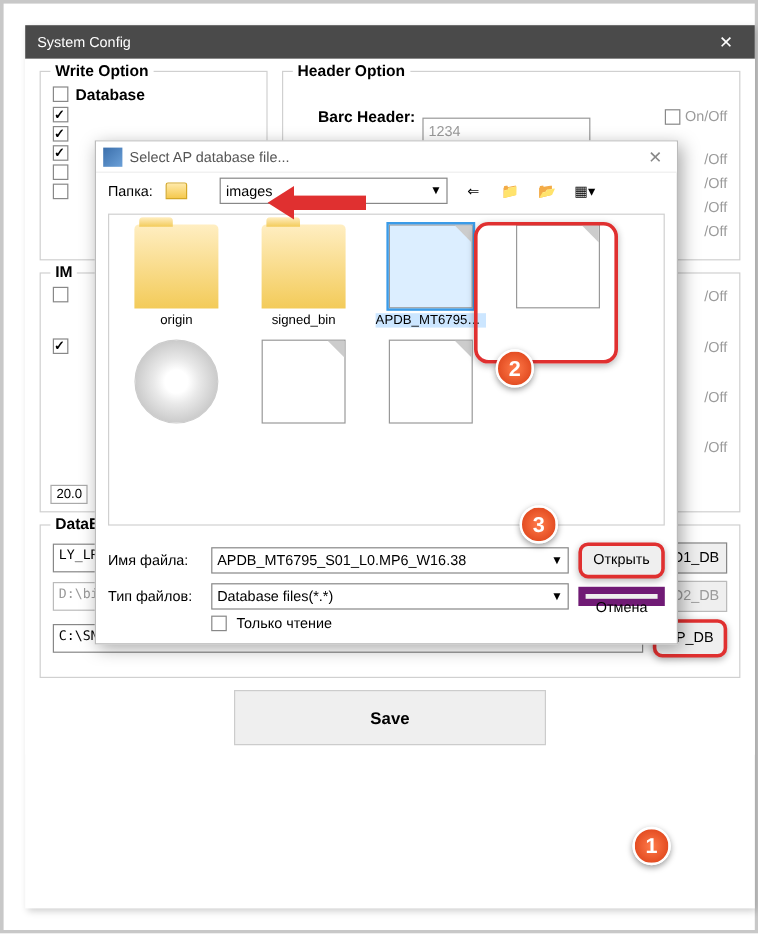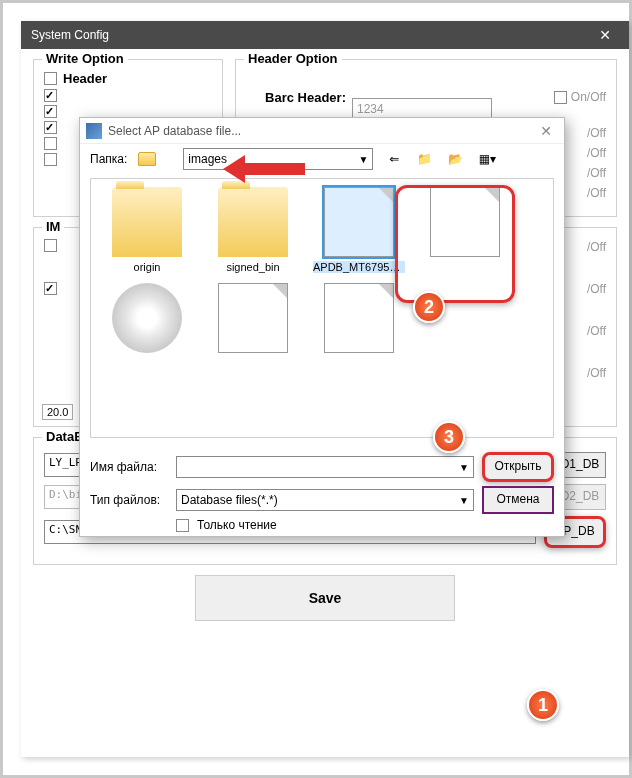--- a/index.html
+++ b/index.html
@@ -65,21 +65,21 @@
 .thumb.disc { border-radius: 50%; background: radial-gradient(#fff 20%, #e8e8e8 40%, #ccc 70%, #eee); border: 1px solid #ccc; }
 .fd-item.selected .thumb { outline: 2px solid #3a9be8; background-color: #dceeff; }
 .fd-item.selected .name { background: #cce6ff; }
 .fd-highlight-box { position: absolute; left: 304px; top: 6px; width: 120px; height: 118px; border: 3px solid #e03030; border-radius: 12px; box-shadow: 0 2px 6px rgba(0,0,0,0.3); pointer-events: none; }
 
 .fd-bottom { padding: 6px 10px; }
 .fd-row { display: flex; align-items: center; gap: 8px; margin: 4px 0; }
 .fd-row .lbl { width: 78px; }
 .fd-row .field { flex: 1; height: 22px; border: 1px solid #888; padding: 2px 4px; display: flex; align-items: center; }
 .fd-row .field .arrow { margin-left: auto; font-size: 10px; }
-.fd-btn { width: 72px; height: 28px; border: 2px solid #701a75; background: #efefef; text-align: center; line-height: 22px; }
+.fd-btn { width: 72px; height: 16px; border: 6px solid #701a75; background: #efefef; text-align: center; line-height: 22px; }
 .fd-btn.highlight { border: 3px solid #e03030; border-radius: 8px; box-shadow: 0 2px 6px rgba(0,0,0,0.3); height: 30px; line-height: 22px; }
 
 .badge { position: absolute; width: 32px; height: 32px; border-radius: 50%; background: radial-gradient(#ff7b4a,#d83a12); color: #fff; font-weight: bold; font-size: 18px; display:flex; align-items:center; justify-content:center; border: 2px solid #fff; box-shadow: 0 2px 5px rgba(0,0,0,0.4); z-index: 30; }
 
 .red-arrow { position: absolute; z-index: 20; }
 .red-arrow .shaft { background: #e03030; height: 12px; }
 .red-arrow .head { width:0; height:0; border-top: 14px solid transparent; border-bottom: 14px solid transparent; border-right: 22px solid #e03030; }
 </style>
 </head>
 <body>
@@ -90,21 +90,21 @@
     <span class="title">System Config</span>
     <span class="close">✕</span>
   </div>
   <div class="main-body">
     <div class="two-col">
 
       <div class="groupbox" style="flex:0 0 190px;">
         <span class="legend">Write Option</span>
         <div class="row">
           <span class="checkbox"></span>
-          <label class="cb-label bold">Header</label>
+          <label class="cb-label bold">Database</label>
         </div>
         <div class="row">
               <span class="checkbox checked"></span>
             </div>
         <div class="row">
               <span class="checkbox checked"></span>
             </div>
         <div class="row">
               <span class="checkbox checked"></span>
             </div>
@@ -252,20 +252,21 @@
             <div class="thumb file"></div>
             <div class="name"></div>
           </div>
         </div>
     <div class="fd-highlight-box"></div>
   </div>
   <div class="fd-bottom">
     <div class="fd-row">
       <span class="lbl">Имя файла:</span>
       <div class="field">
+        <span>APDB_MT6795_S01_L0.MP6_W16.38</span>
         <span class="arrow">▼</span>
       </div>
       <div class="fd-btn highlight">Открыть</div>
     </div>
     <div class="fd-row">
       <span class="lbl">Тип файлов:</span>
       <div class="field">
         <span>Database files(*.*)</span>
         <span class="arrow">▼</span>
       </div>

